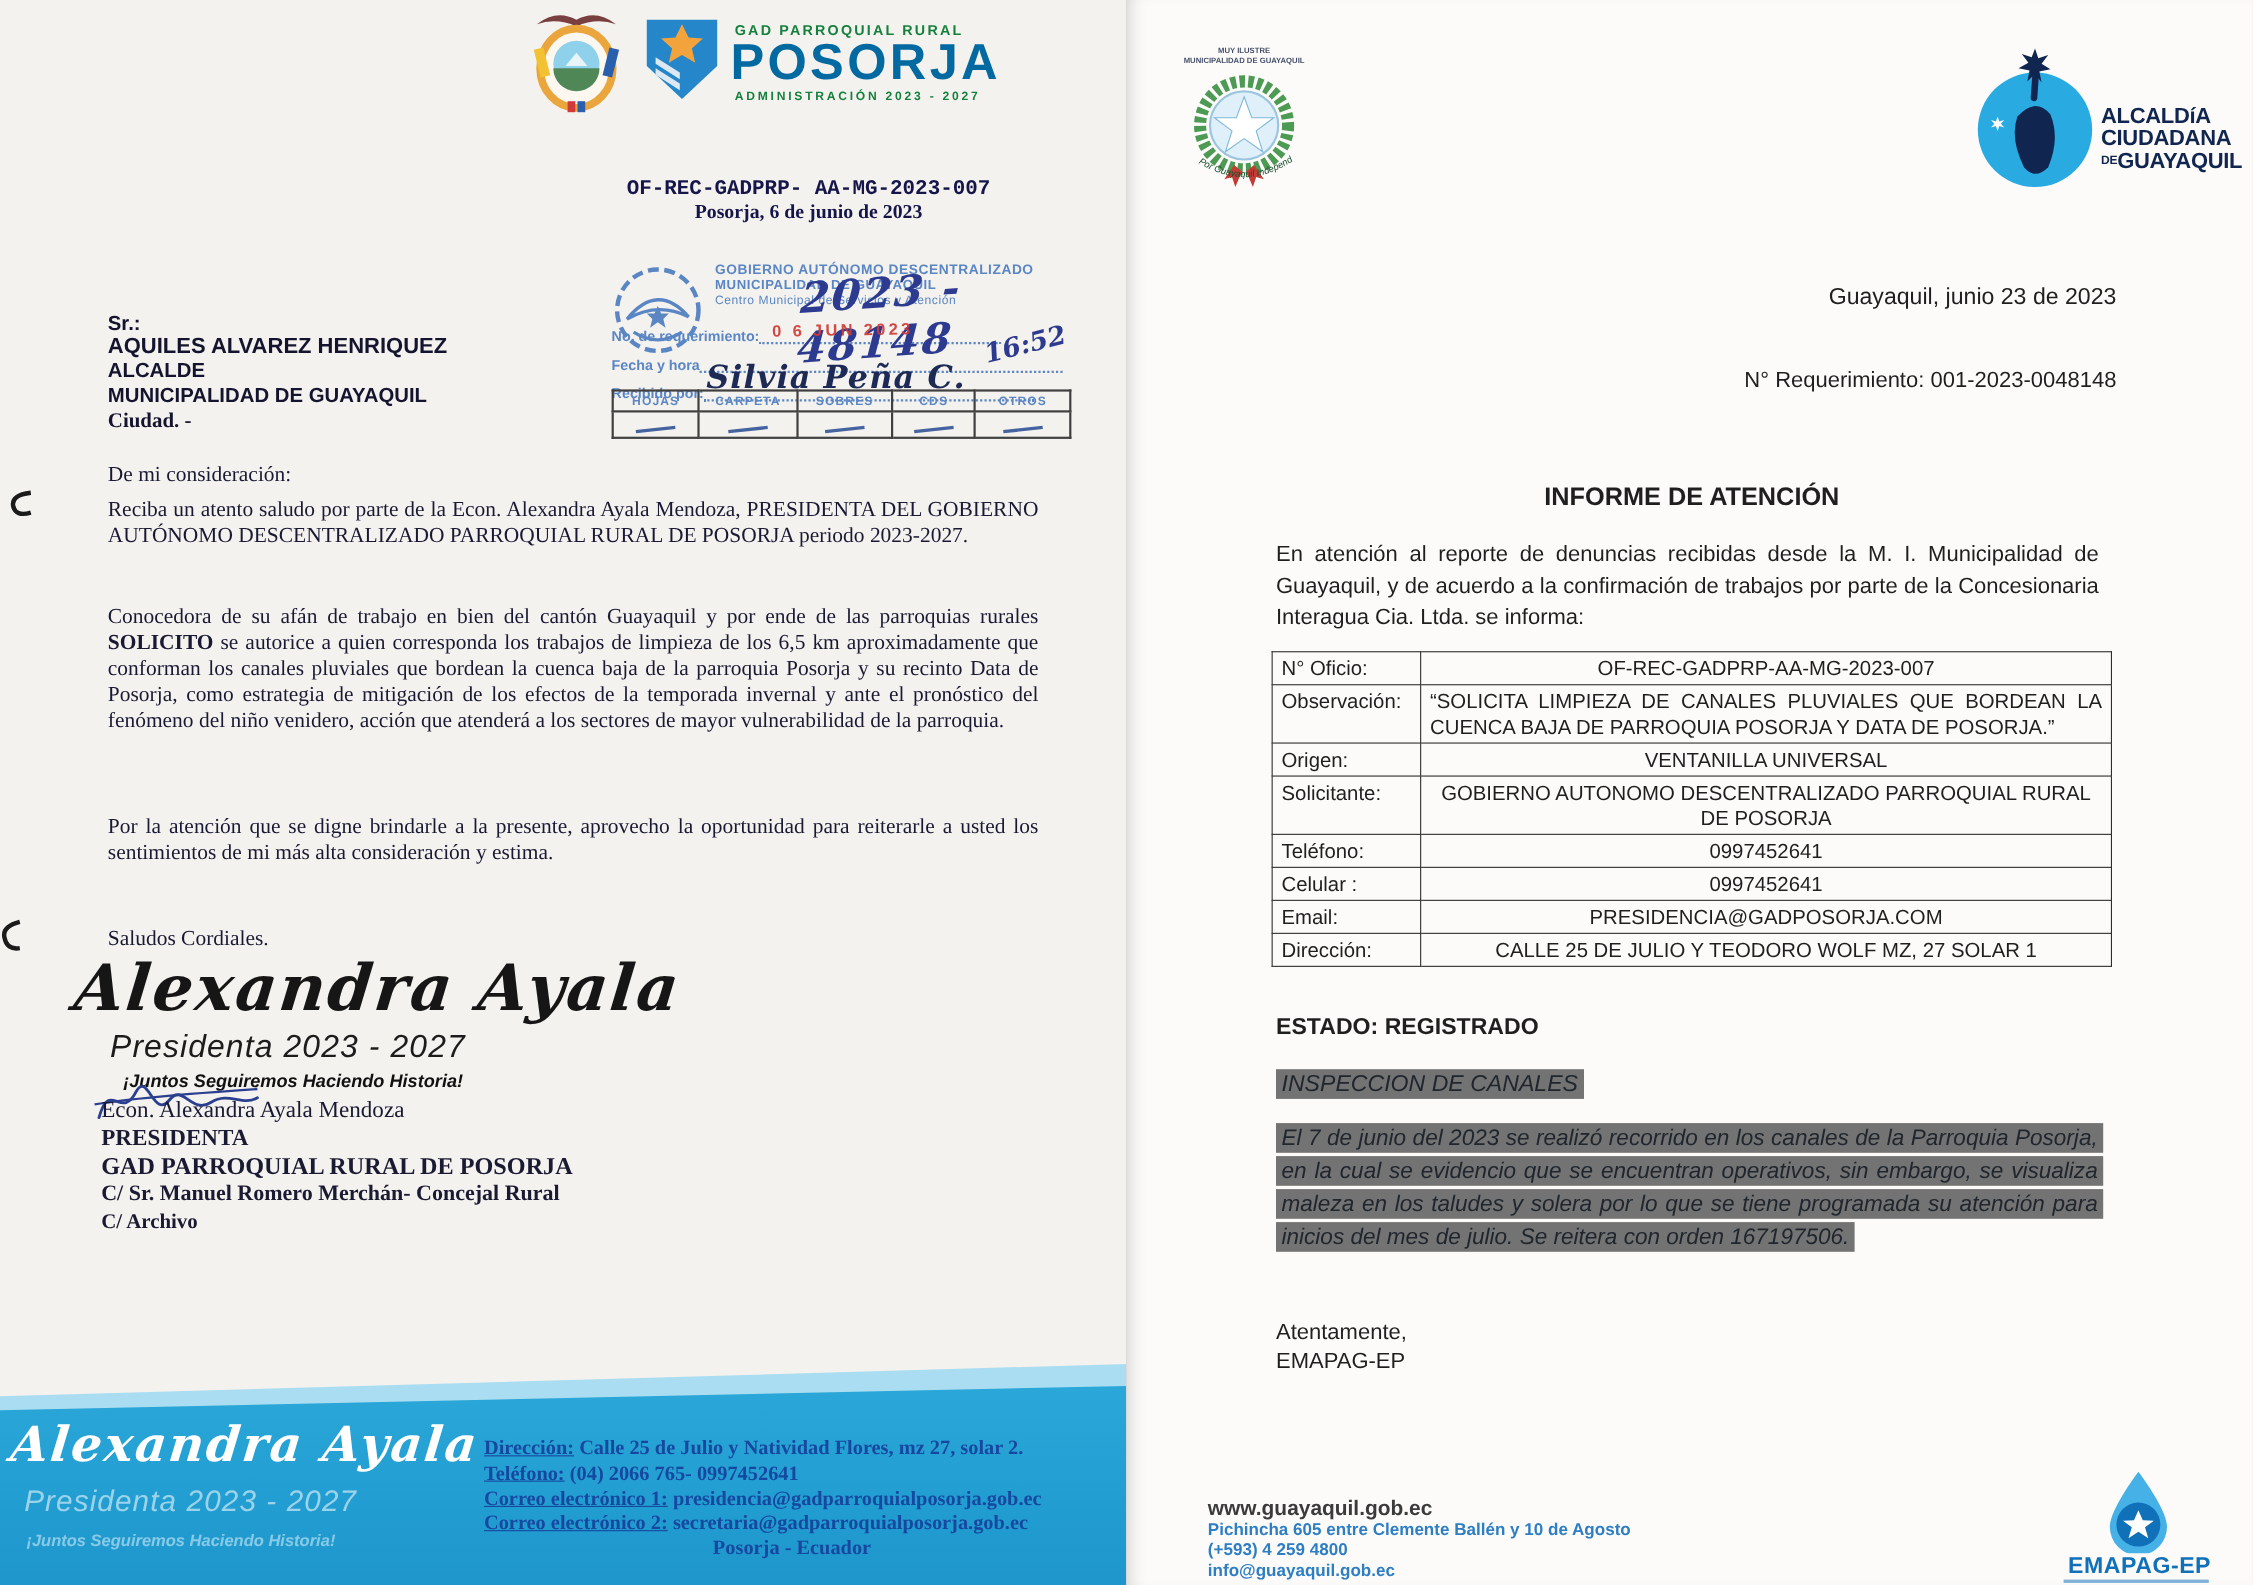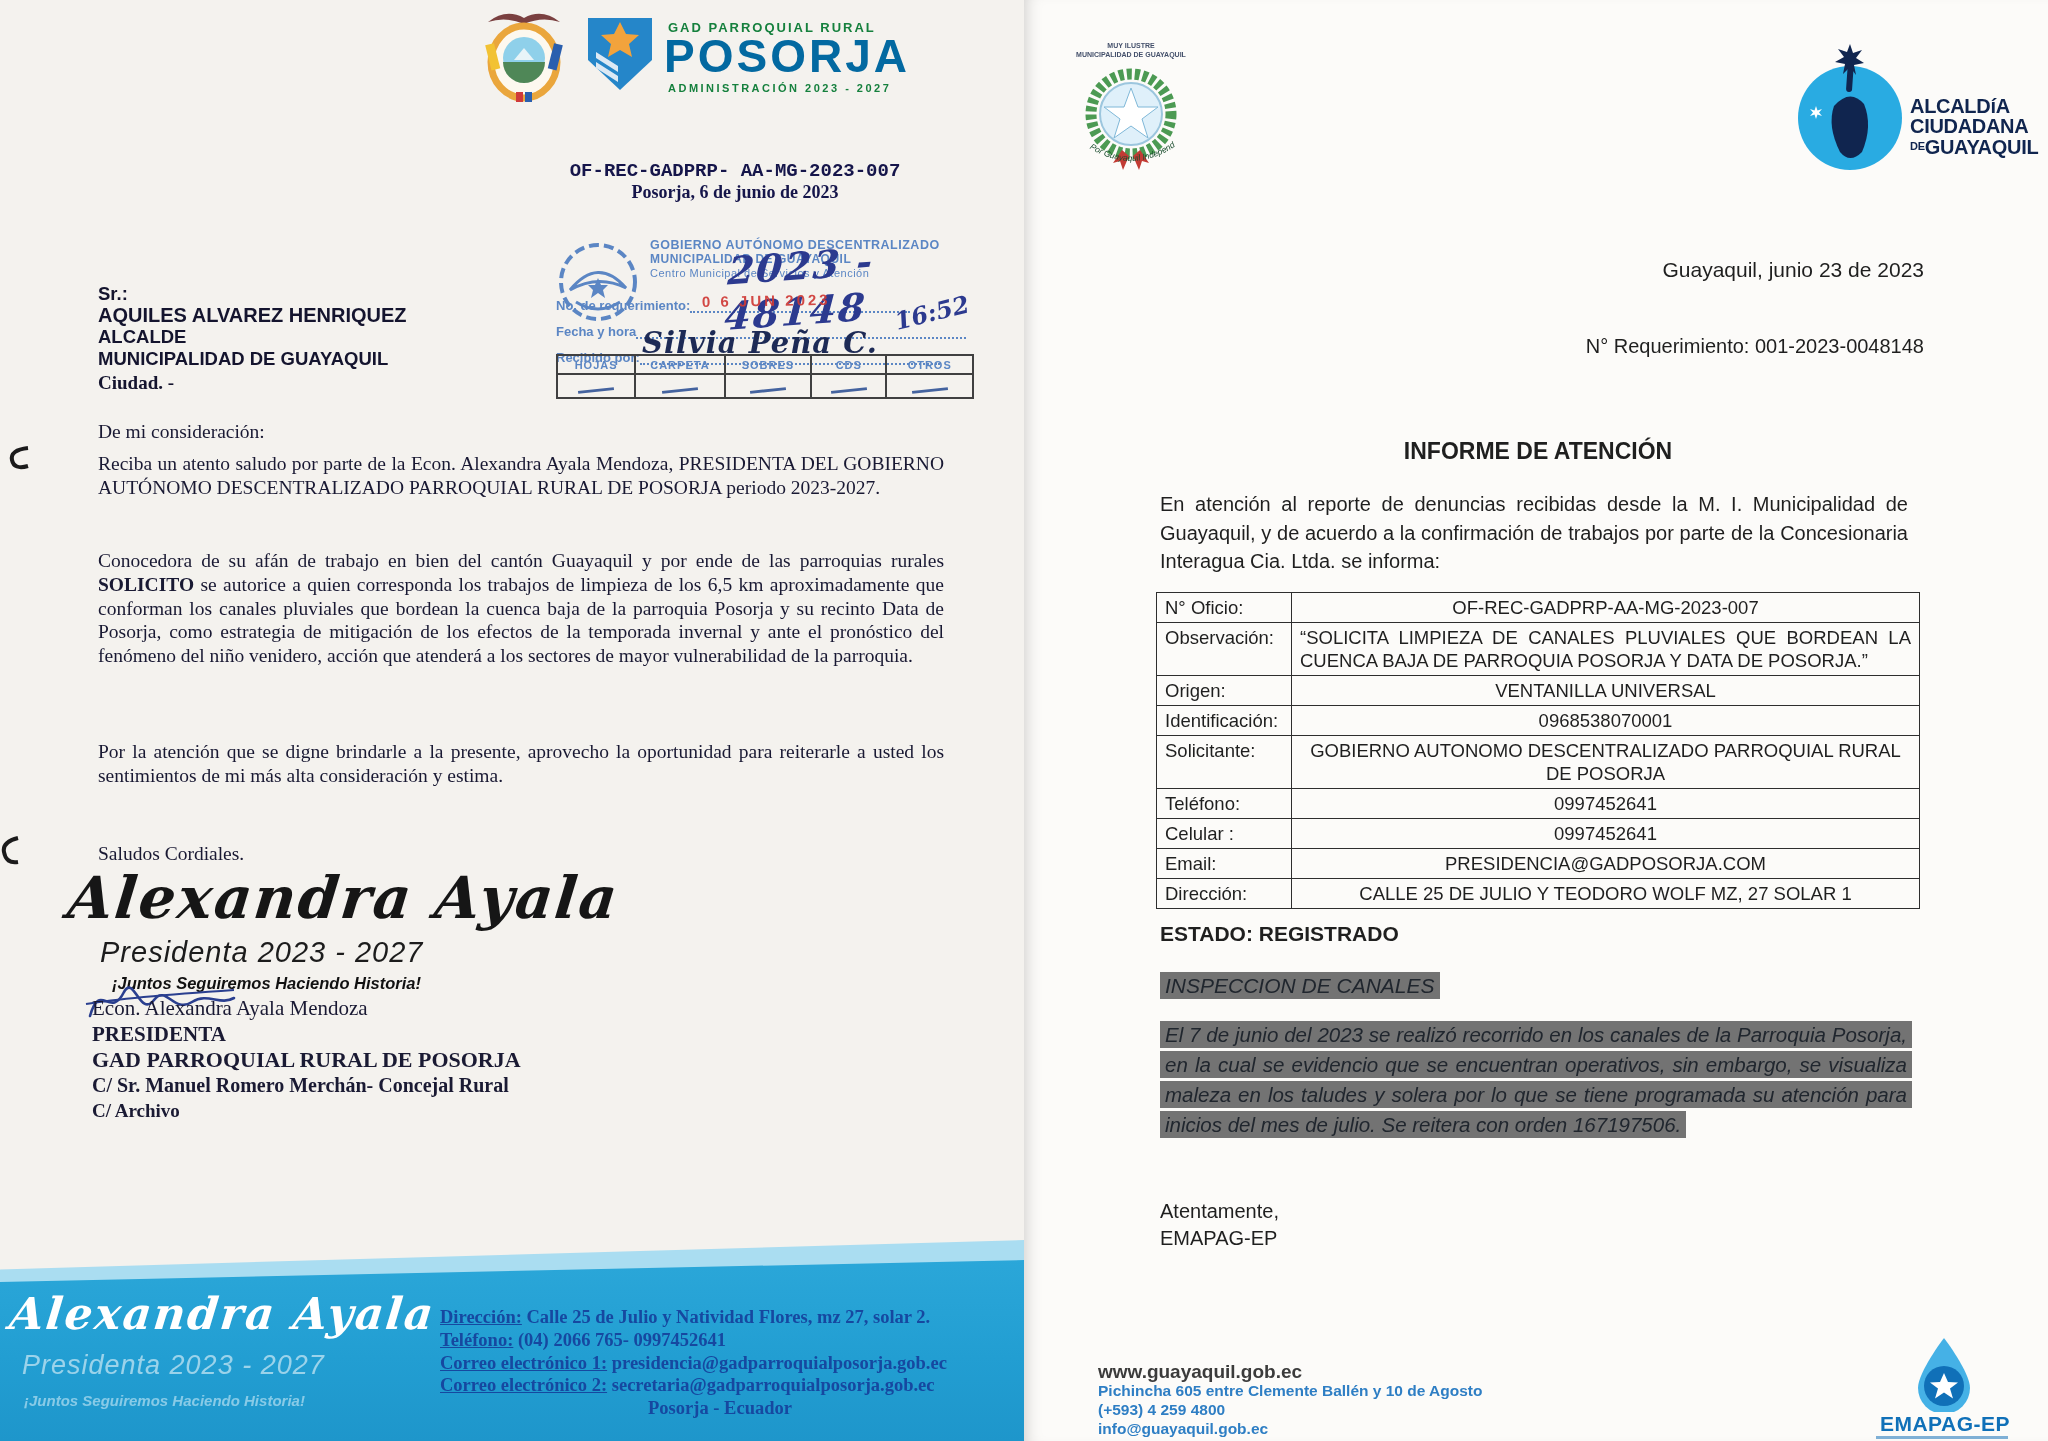--- a/index.html
+++ b/index.html
@@ -298,24 +298,20 @@
           </tr>
       <tr class="just">
             <td class="lbl">Observación:</td>
             <td class="val">“SOLICITA LIMPIEZA DE CANALES PLUVIALES QUE BORDEAN LA CUENCA BAJA DE PARROQUIA POSORJA Y DATA DE POSORJA.”</td>
           </tr>
       <tr>
             <td class="lbl">Origen:</td>
             <td class="val">VENTANILLA UNIVERSAL</td>
           </tr>
       <tr>
-            <td class="lbl">Identificación:</td>
-            <td class="val">0968538070001</td>
-          </tr>
-      <tr>
             <td class="lbl">Solicitante:</td>
             <td class="val">GOBIERNO AUTONOMO DESCENTRALIZADO PARROQUIAL RURAL DE POSORJA</td>
           </tr>
       <tr>
             <td class="lbl">Teléfono:</td>
             <td class="val">0997452641</td>
           </tr>
       <tr>
             <td class="lbl">Celular :</td>
             <td class="val">0997452641</td>

